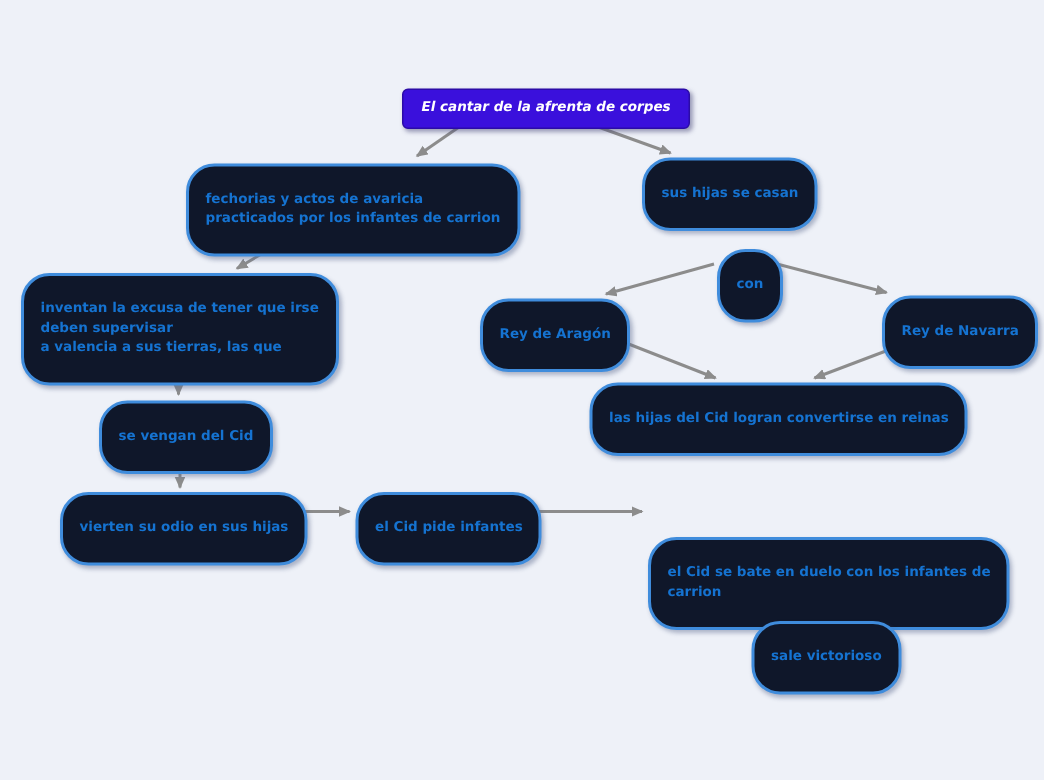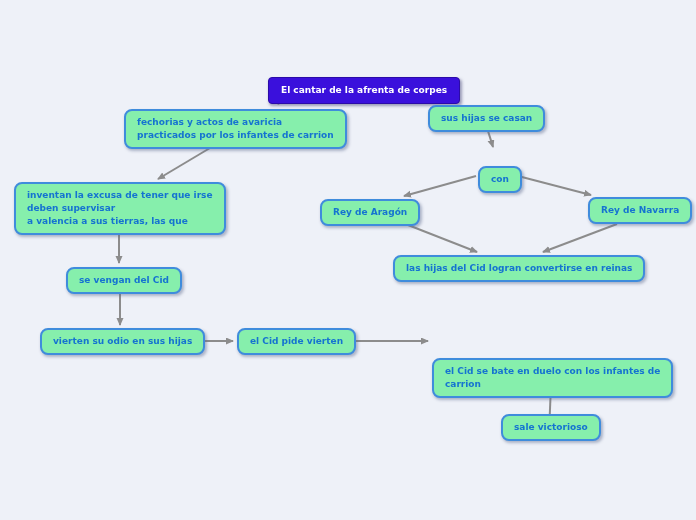--- a/index.html
+++ b/index.html
@@ -22,24 +22,24 @@
     position: absolute;
     left: 0;
     top: 0;
     width: 696px;
     height: 520px;
     pointer-events: none;
   }
   .node {
     position: absolute;
     box-sizing: border-box;
-    background: #86efac;
+    background: #0f172a;
     border: 2px solid #3f8cdc;
-    border-radius: 8px;
-    padding: 5px 11px;
+    border-radius: 19px;
+    padding: 16px 11px;
     font-size: 9px;
     font-weight: bold;
     color: #1573d1;
     line-height: 13px;
     white-space: nowrap;
     width: -moz-fit-content;
     width: fit-content;
     box-shadow: 1.5px 2px 3px rgba(90,105,140,0.45);
     cursor: pointer;
   }
@@ -77,21 +77,21 @@
       <line x1="353" y1="341" x2="428" y2="341" marker-end="url(#arrow)"></line>
       <line x1="552" y1="361" x2="549" y2="433" marker-end="url(#arrow)"></line>
       <line x1="488" y1="131" x2="493" y2="147" marker-end="url(#arrow)"></line>
       <line x1="476" y1="176" x2="404" y2="196" marker-end="url(#arrow)"></line>
       <line x1="518" y1="176" x2="591" y2="195" marker-end="url(#arrow)"></line>
       <line x1="408" y1="225" x2="477" y2="252" marker-end="url(#arrow)"></line>
       <line x1="617" y1="224" x2="543" y2="252" marker-end="url(#arrow)"></line>
     </g>
   </svg>
 
-  <div class="node root" style="left:268px; top:77px;">
+  <div class="node root" style="left:268px; top:59px;font-style:italic;">
     <span>El cantar de la afrenta de corpes</span>
   </div>
 
   <div class="node" style="left:124px; top:109px;">
     <span class="ln">fechorias y actos de avaricia</span>
     <span class="ln">practicados por los infantes de carrion</span>
   </div>
 
   <div class="node" style="left:428px; top:105px;">
     <span>sus hijas se casan</span>
@@ -121,21 +121,21 @@
 
   <div class="node" style="left:66px; top:267px;">
     <span>se vengan del Cid</span>
   </div>
 
   <div class="node" style="left:40px; top:328px;">
     <span>vierten su odio en sus hijas</span>
   </div>
 
   <div class="node" style="left:237px; top:328px;">
-    <span>el Cid pide vierten</span>
+    <span>el Cid pide infantes</span>
   </div>
 
   <div class="node" style="left:432px; top:322px;margin-top:36px;">
     <span class="ln">el Cid se bate en duelo con los infantes de</span>
     <span class="ln">carrion</span>
   </div>
 
   <div class="node" style="left:501px; top:414px;">
     <span>sale victorioso</span>
   </div>

